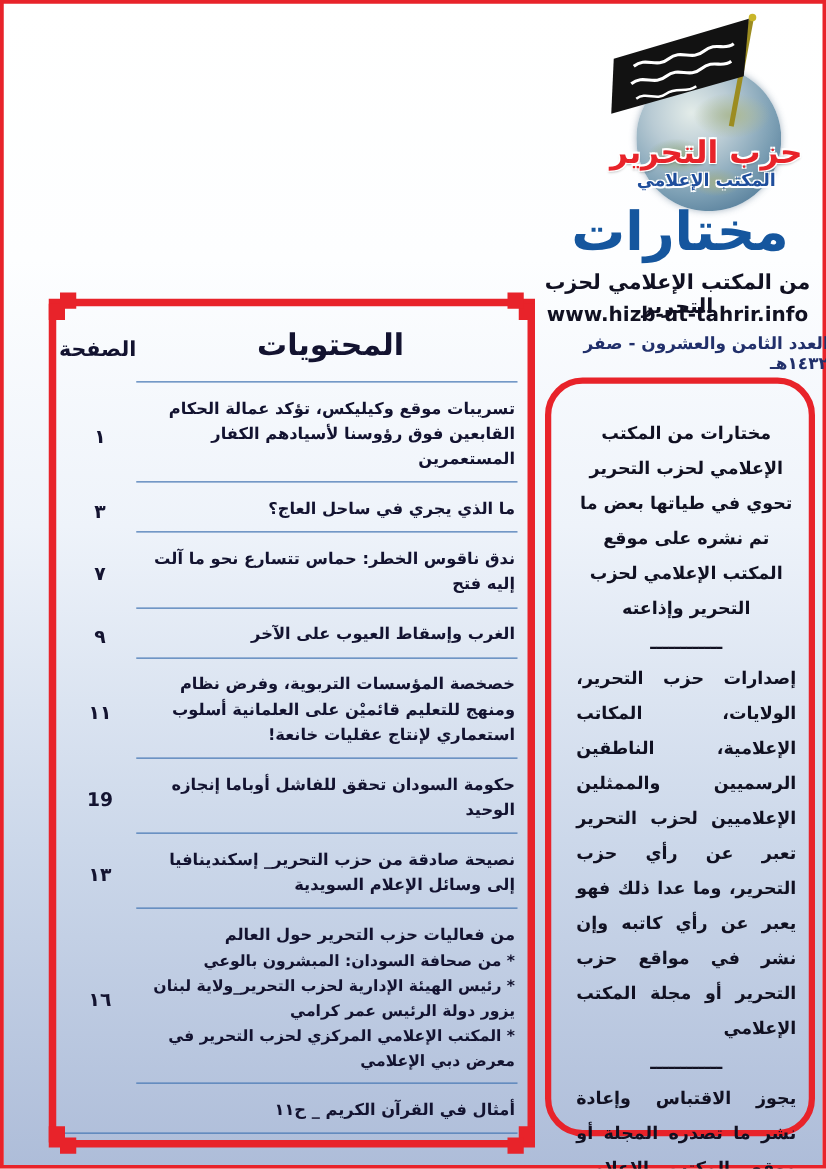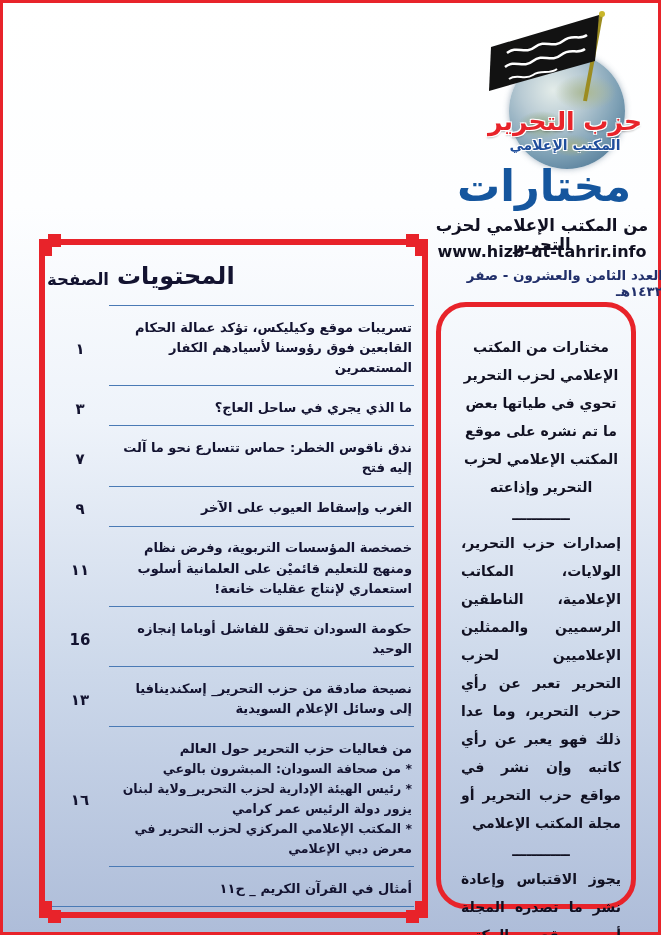--- a/index.html
+++ b/index.html
@@ -52,21 +52,21 @@
     position:absolute; left:420px; top:239px; width:238px; text-align:center;
     font-size:16px; font-weight:bold; color:#111122; direction:ltr;
   }
   .issue{
     position:absolute; left:420px; top:264px; width:240px; text-align:right;
     font-size:13.5px; font-weight:bold; color:#22306b;
   }
 
   
   .info-box{
-    position:absolute; left:433px; top:299px; width:200px; height:607px;
+    position:absolute; left:433px; top:299px; width:216px; height:607px;
     border:5px solid #e8232a; border-radius:30px;
     padding:26px 10px 14px 20px;
     display:flex; flex-direction:column; align-items:center;
   }
   .info-p{ font-size:14px; font-weight:bold; color:#111122; line-height:2.0; }
   .p-center{ text-align:center; }
   .p-justify{ text-align:justify; width:100%; }
   .divider{ font-size:14px; font-weight:bold; color:#111122; margin:6px 0; letter-spacing:1px; }
 
   
@@ -84,21 +84,21 @@
 
   .toc-row{ display:flex; align-items:center; flex:1 0 auto; }
   .toc-title-cell{
     flex:1; border-bottom:1px solid #4a7ab5; padding:6px 2px 7px 8px;
     font-size:13px; font-weight:bold; color:#131330; line-height:1.55;
   }
   .toc-num{
     width:58px; text-align:center; font-size:15px; font-weight:bold; color:#131330;
     direction:ltr; flex:none;
   }
-  .toc-header .toc-title-cell{ text-align:left; font-size:24px; padding-bottom:10px; }
+  .toc-header .toc-title-cell{ text-align:center; font-size:24px; padding-bottom:10px; }
   .toc-header .toc-num{ font-size:16.5px; direction:rtl; }
   .toc-bullet{ font-size:12.5px; font-weight:bold; color:#131330; line-height:1.6; }
 </style>
 </head>
 <body>
 
 <div class="page">
 
   <div class="logo">
     <div class="globe"></div>
@@ -154,21 +154,21 @@
     <div class="toc-row">
       <div class="toc-title-cell">الغرب وإسقاط العيوب على الآخر</div>
       <div class="toc-num">٩</div>
     </div>
     <div class="toc-row">
       <div class="toc-title-cell">خصخصة المؤسسات التربوية، وفرض نظام ومنهج للتعليم قائميْن على العلمانية أسلوب استعماري لإنتاج عقليات خانعة!</div>
       <div class="toc-num">١١</div>
     </div>
     <div class="toc-row">
       <div class="toc-title-cell">حكومة السودان تحقق للفاشل أوباما إنجازه الوحيد</div>
-      <div class="toc-num">16</div>
+      <div class="toc-num">19</div>
     </div>
     <div class="toc-row">
       <div class="toc-title-cell">نصيحة صادقة من حزب التحرير_ إسكندينافيا إلى وسائل الإعلام السويدية</div>
       <div class="toc-num">١٣</div>
     </div>
 
     <div class="toc-row">
       <div class="toc-title-cell">
         <div>من فعاليات حزب التحرير حول العالم</div>
         <div class="toc-bullet">* من صحافة السودان: المبشرون بالوعي</div>

